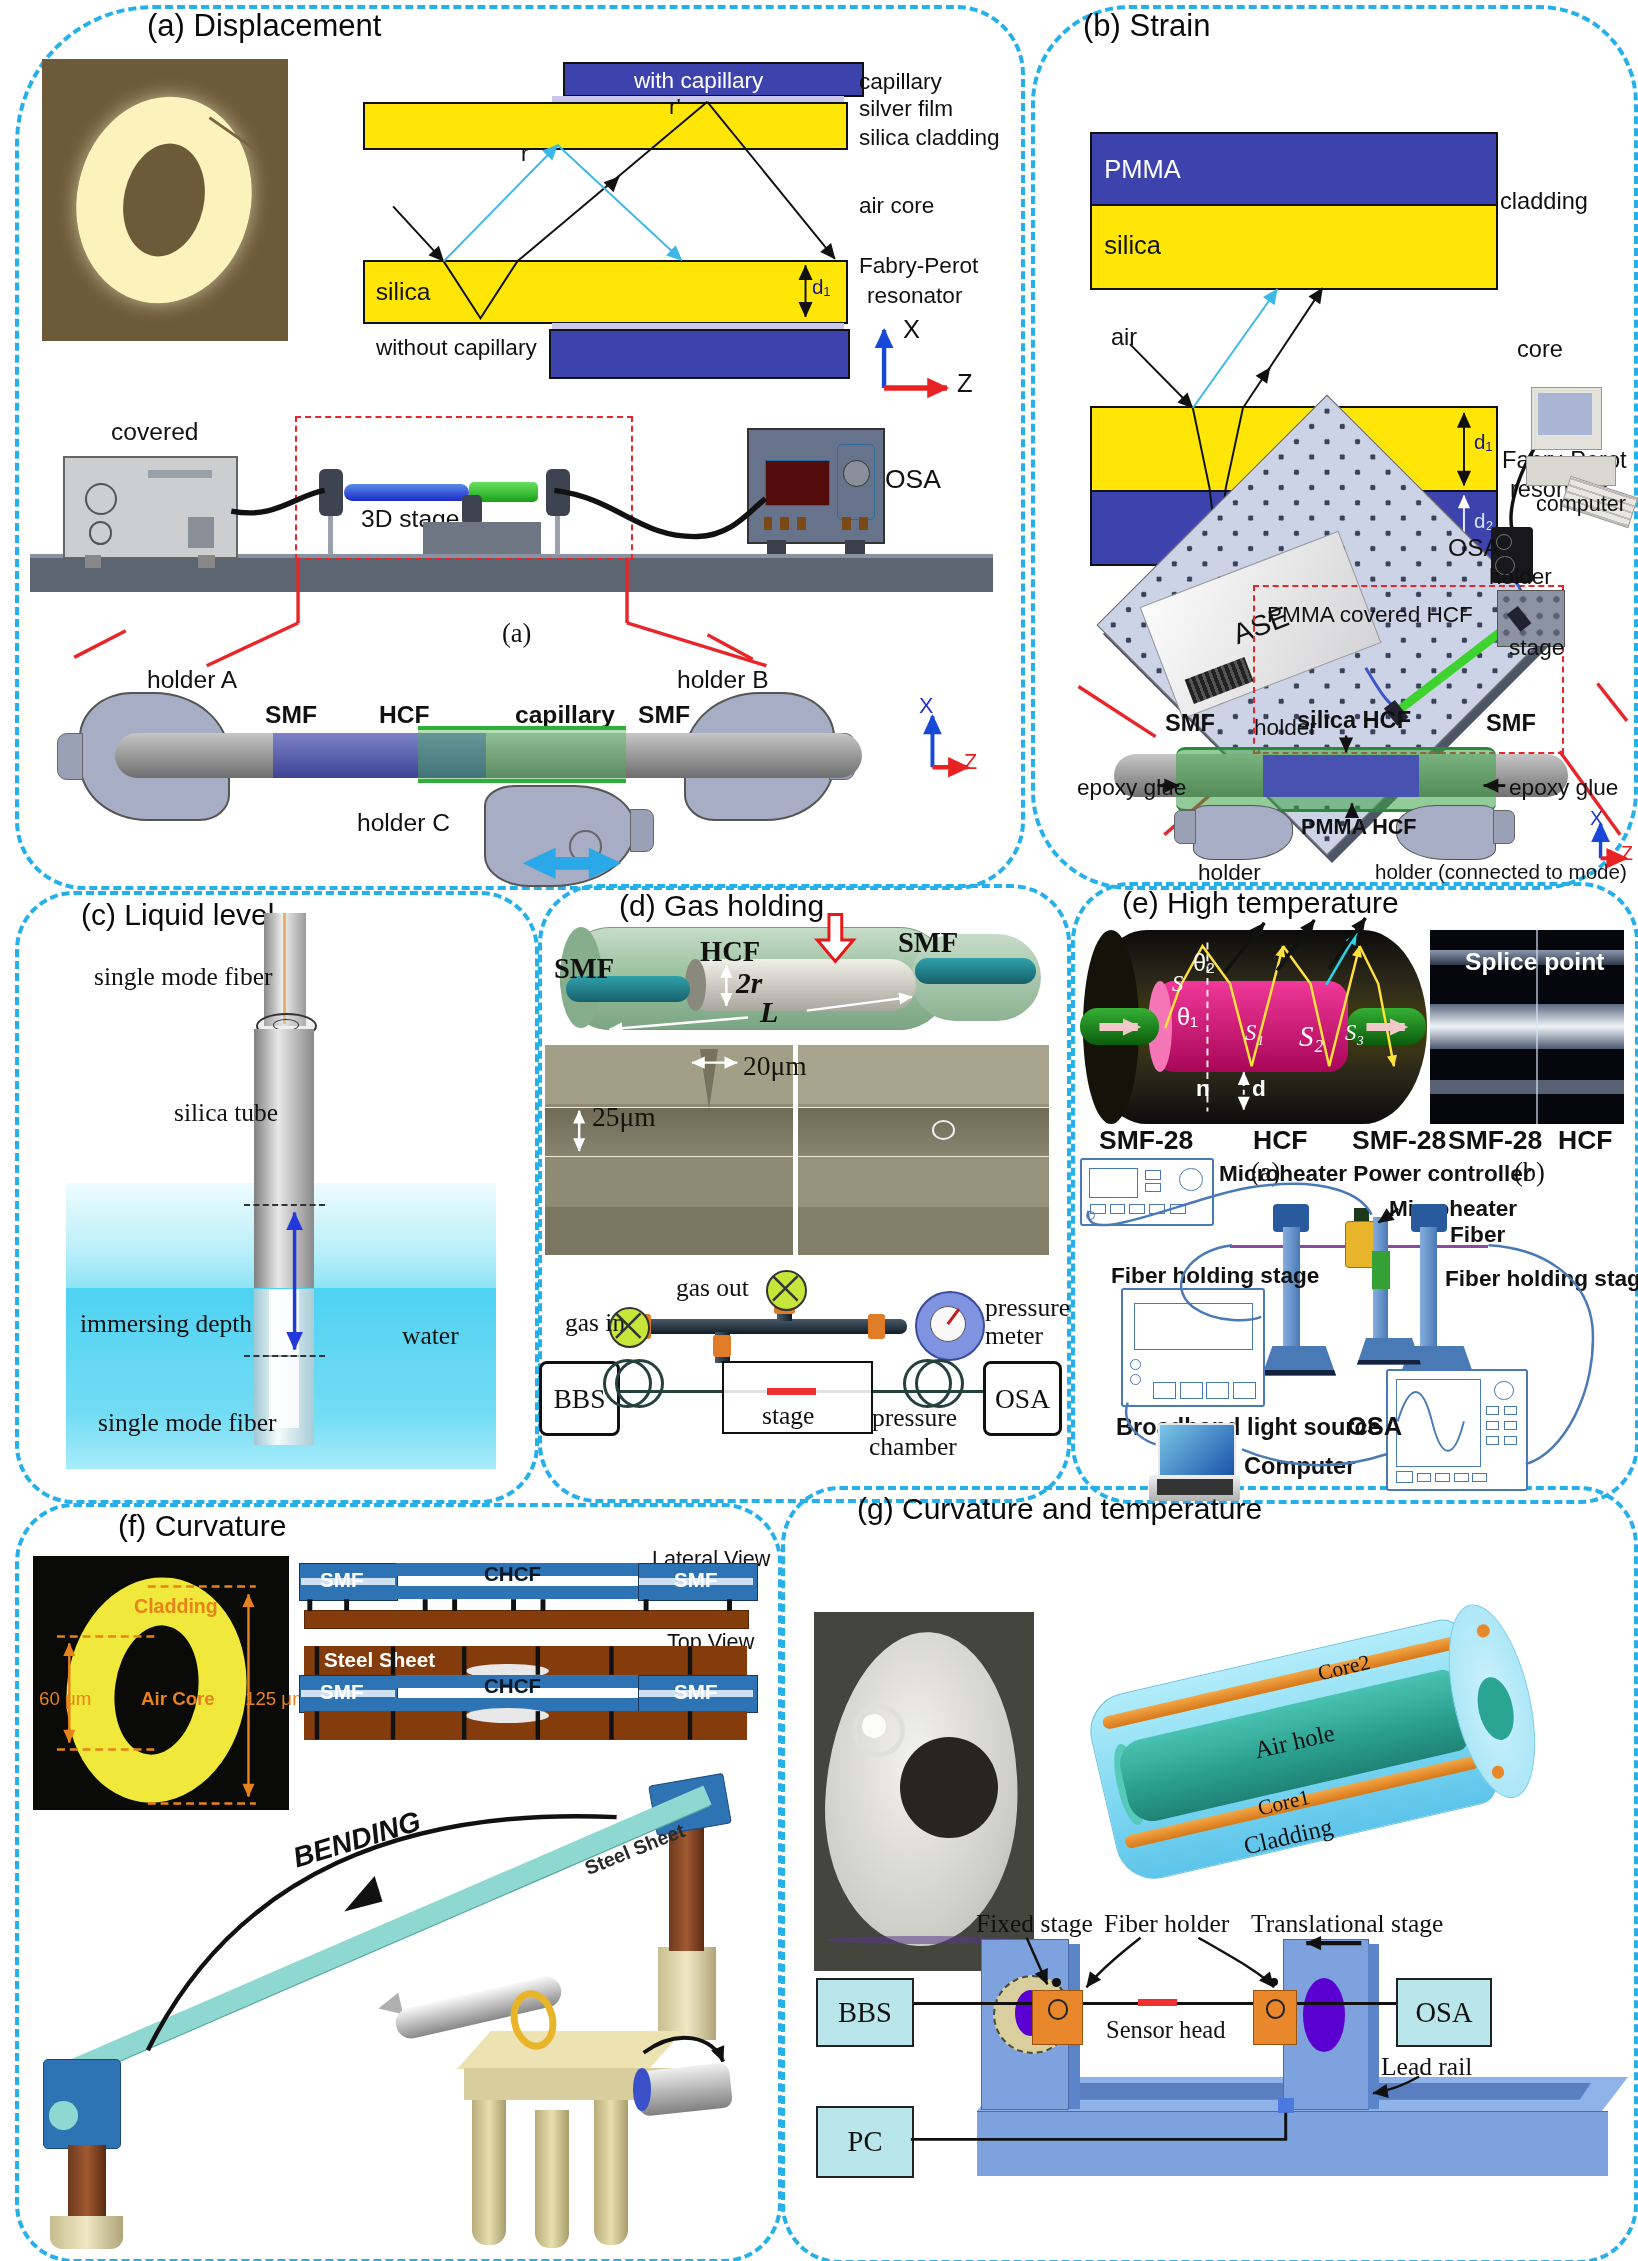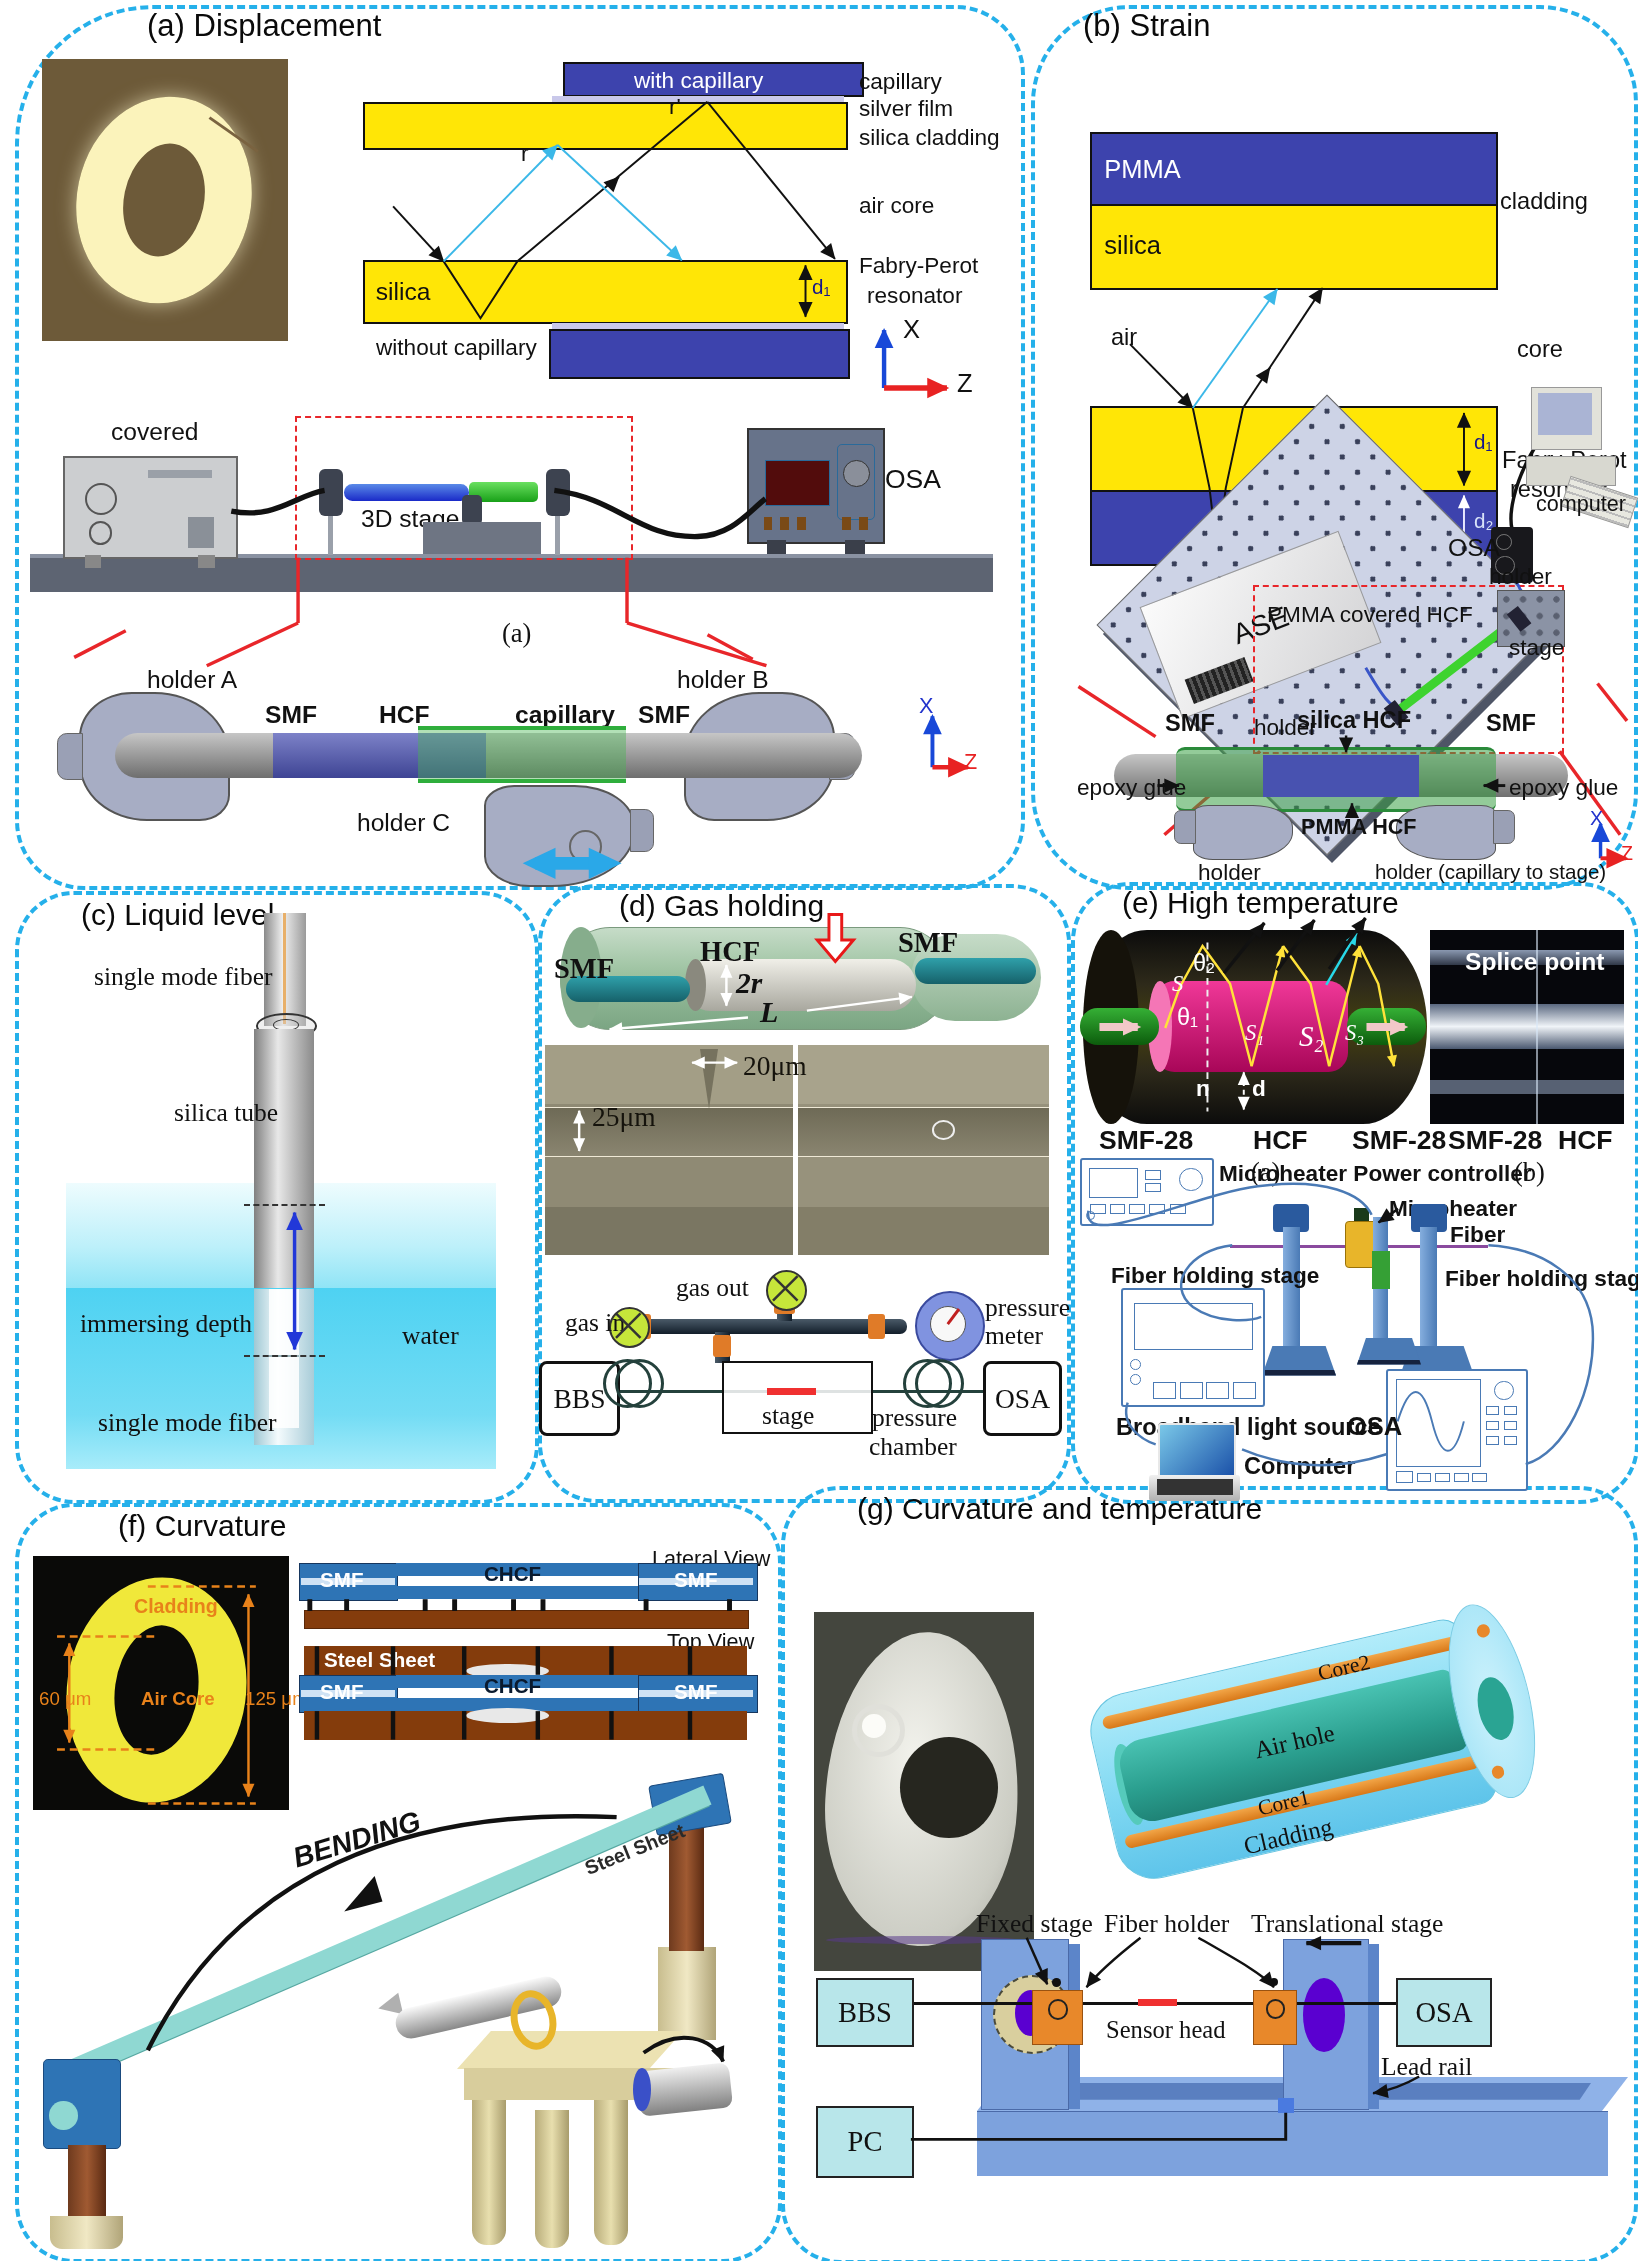--- a/index.html
+++ b/index.html
@@ -268,21 +268,21 @@
   <div class="abs" style="left:1176px;top:747px;width:320px;height:59px;background:rgba(58,160,70,.55);border-radius:8.8px;border-top:3.9px solid #2a8a3a;border-bottom:3.9px solid #2a8a3a;"></div>
   <div class="abs" style="left:1263px;top:755px;width:156px;height:42px;background:#4852b0;"></div>
   <div class="lbl" style="left:1077px;top:775px;font-size:22.6px;">epoxy glue</div>
   <div class="lbl" style="left:1509px;top:775px;font-size:22.6px;">epoxy glue</div>
   <div class="abs" style="left:1193px;top:805px;width:98px;height:53px;background:#a7adc4;border:1.5px solid #555;border-radius:15% 40% 50% 20%;"></div>
   <div class="abs" style="left:1174px;top:810px;width:19.6px;height:32px;background:#9aa0b5;border:1.5px solid #666;border-radius:6.9px 0 0 6.9px;"></div>
   <div class="abs" style="left:1396px;top:805px;width:98px;height:53px;background:#a7adc4;border:1.5px solid #555;border-radius:40% 15% 20% 50%;"></div>
   <div class="abs" style="left:1493px;top:810px;width:19.6px;height:32px;background:#9aa0b5;border:1.5px solid #666;border-radius:0 6.9px 6.9px 0;"></div>
   <div class="lbl sb" style="left:1301px;top:814px;font-size:21.6px;">PMMA HCF</div>
   <div class="lbl" style="left:1198px;top:860px;font-size:22.6px;">holder</div>
-  <div class="lbl" style="left:1375px;top:860px;font-size:20.6px;">holder (capillary to stage)</div>
+  <div class="lbl" style="left:1375px;top:860px;font-size:20.6px;">holder (connected to mode)</div>
   <div class="lbl" style="left:1590px;top:807px;font-size:19.6px;color:#2233cc;">X</div>
   <div class="lbl" style="left:1621px;top:842px;font-size:19.6px;color:#e82222;">Z</div>
   <svg class="ov" style="left:1071px;top:702px;" width="560" height="177" viewBox="2180 1430 1140 360">
     <path d="M2740,1498 L2740,1532" stroke="#111" stroke-width="5" marker-end="url(#mk)"></path>
     <path d="M2356,1600 L2400,1600" stroke="#111" stroke-width="6" marker-end="url(#mk)"></path>
     <path d="M3064,1600 L3020,1600" stroke="#111" stroke-width="6" marker-end="url(#mk)"></path>
     <path d="M2752,1652 L2752,1636" stroke="#111" stroke-width="5" marker-end="url(#mk)"></path>
     <path d="M3258,1748 L3258,1678" stroke="#1848d8" stroke-width="7" marker-end="url(#mb)"></path>
     <path d="M3258,1748 L3310,1748" stroke="#e82222" stroke-width="8" marker-end="url(#mr)"></path>
   </svg>

